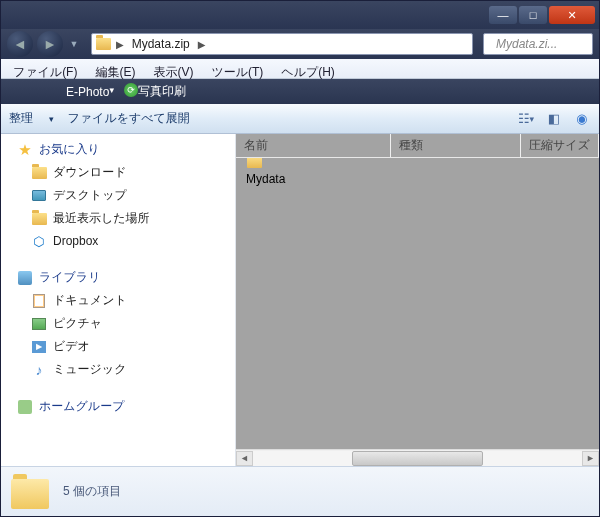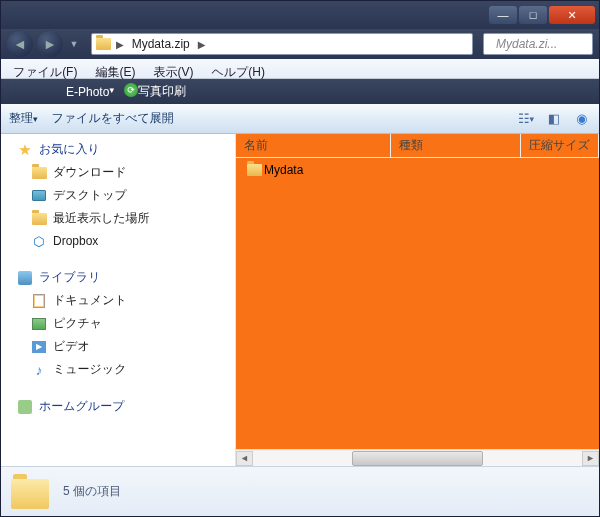--- a/index.html
+++ b/index.html
@@ -19,21 +19,21 @@
 .bc-item { padding: 0 4px; color: #222; }
 .search { width: 110px; height: 22px; background: #fff; border: 1px solid #8a95b0; border-radius: 2px; display: flex; align-items: center; padding: 0 12px; color: #888; font-style: italic; overflow:hidden; white-space:nowrap; }
 .menubar { height: 20px; background: linear-gradient(#f5f8fe, #e8eef8); border-bottom: 1px solid #c0cad8; display: flex; align-items: center; padding: 0 4px; gap: 2px; }
 .menuitem { padding: 2px 8px; color: #223; margin-top: 7px; }
 .epsonbar { height: 25px; background: linear-gradient(#3a4560, #2a3550); display: flex; align-items: center; padding: 0 8px; gap: 10px; color: #fff; font-size: 12px; }
 .epson-logo { font-weight: bold; font-style: italic; letter-spacing: 1px; margin-top: 43px; }
 .epson-item { display: flex; }
 .epson-icon { width: 14px; height: 14px; background: radial-gradient(circle,#6c6,#393); border-radius: 50%; display:flex;align-items:center;justify-content:center;color:#fff;font-size:9px; }
 .toolbar { height: 30px; background: linear-gradient(#f8fbfe, #e0ecf8 50%, #d0e0f0); border-bottom: 1px solid #b0c0d5; display: flex; align-items: center; padding: 0 8px; gap: 12px; }
 .toolbar-left { display: flex; align-items: center; gap: 14px; }
-.toolbar-btn { color: #1a3a6a; display: flex; align-items: center; gap: 0; }
+.toolbar-btn { color: #1a3a6a; display: flex; align-items: center; gap: 16px; }
 .toolbar-right { margin-left: auto; display: flex; align-items: center; gap: 10px; color: #4a6a9a; }
 .tb-icon { width: 18px; height: 16px; display:flex;align-items:center;justify-content:center; font-size:13px; }
 .body { flex: 1; display: flex; overflow: hidden; }
 .sidebar { width: 235px; background: #fff; overflow-y: auto; padding: 4px 0; border-right: 1px solid #e0e5ec; }
 .sb-group { margin-bottom: 14px; }
 .sb-head { display: flex; align-items: center; gap: 6px; padding: 3px 6px 3px 16px; color: #1a3a8a; }
 .sb-item { display: flex; align-items: center; gap: 6px; padding: 3px 6px 3px 30px; color: #222; }
 .sb-icon { width: 16px; height: 16px; display:flex;align-items:center;justify-content:center; flex-shrink:0; }
 .star { color: #f5c040; font-size: 15px; }
 .folder-icn { width:15px;height:12px;background:linear-gradient(#fce08a,#e8b850);border-radius:1px;position:relative; }
@@ -41,29 +41,29 @@
 .lib-icn { width:14px;height:14px;background:linear-gradient(#8ac8f0,#5090c0);border-radius:2px; }
 .doc-icn { width:12px;height:14px;background:#fff;border:1px solid #a98;box-shadow:inset 0 0 0 1px #fc8; }
 .pic-icn { width:14px;height:12px;background:linear-gradient(#8c8,#5a5);border:1px solid #585; }
 .vid-icn { width:14px;height:12px;background:#5a9ad5;display:flex;align-items:center;justify-content:center;color:#fff;font-size:8px; }
 .mus-icn { color:#4a8ad0;font-size:14px; }
 .hg-icn { width:14px;height:14px;background:#9c8;border-radius:2px; }
 .comp-icn { width:15px;height:12px;background:#cde;border:1px solid #789;border-radius:1px; }
 .drive-icn { width:15px;height:11px;background:linear-gradient(#eee,#bbb);border:1px solid #888;border-radius:1px; }
 .dropbox-icn { color:#1a7aca;font-size:13px; }
 .desktop-icn { width:14px;height:11px;background:linear-gradient(#7bd,#49b);border:1px solid #379;border-radius:1px; }
-.content { flex: 1; display: flex; flex-direction: column; background: #f97316; }
+.content { flex: 1; display: flex; flex-direction: column; background: #a3a3a3; }
 .col-headers { height: 24px; display: flex; border-bottom: 1px solid #e8e8e8; align-items: center; color: #444; }
 .col { padding: 0 8px; border-right: 1px solid #f0f0f0; height: 100%; display: flex; align-items: center; }
 .col.name { width: 155px; }
 .col.type { width: 130px; }
 .col.size { flex: 1; }
 .rows { flex: 1; overflow: auto; }
 .row { display: flex; align-items: center; height: 22px; padding-top:2px; }
-.row .cell-name { width: 155px; padding-left: 10px; display: flex; align-items: center; gap: 2px; }
+.row .cell-name { width: 155px; padding-left: 10px; display: flex; gap: 2px; flex-direction: column; }
 .row .cell-type { width: 130px; color: #444; padding-left:8px; }
 .hscroll { height: 17px; background: #f0f0f0; border-top: 1px solid #ddd; display:flex;align-items:center; }
 .hscroll .track { flex:1;height:15px;background:#f5f5f5;position:relative; }
 .hscroll .thumb { position:absolute;left:30%;width:40%;height:100%;background:linear-gradient(#e8e8e8,#c8c8c8);border:1px solid #b0b0b0;border-radius:2px; }
 .hscroll .arr { width:17px;height:15px;background:#e8e8e8;border:1px solid #ccc;display:flex;align-items:center;justify-content:center;font-size:9px;color:#666; }
 .statusbar { height: 50px; background: linear-gradient(#f2f6fb, #e4ecf6); border-top: 1px solid #c8d4e4; display: flex; align-items: center; padding: 0 10px; gap: 14px; }
 .status-icn { width: 38px; height: 38px; }
 .big-folder { width:38px;height:30px;background:linear-gradient(#fde9a8,#f0c860);border-radius:2px;position:relative;margin-top:6px; }
 .big-folder:before { content:'';position:absolute;top:-5px;left:2px;width:14px;height:5px;background:#f0c860;border-radius:2px 2px 0 0; }
 .status-text { color: #4a5a7a; }
@@ -96,20 +96,21 @@
     </div>
     <div class="search">
         <span>Mydata.zi...</span>
       </div>
   </div>
 
   <div class="menubar">
     <div class="menuitem">ファイル(F)</div>
     <div class="menuitem">編集(E)</div>
     <div class="menuitem">表示(V)</div>
+    <div class="menuitem">ツール(T)</div>
     <div class="menuitem">ヘルプ(H)</div>
   </div>
 
   <div class="epsonbar">
     <span class="epson-logo">EPSON</span>
     <span class="epson-item">
         <span>E-Photo</span> 
         <span class="caret">▾</span>
       </span>
     <span class="epson-item">

